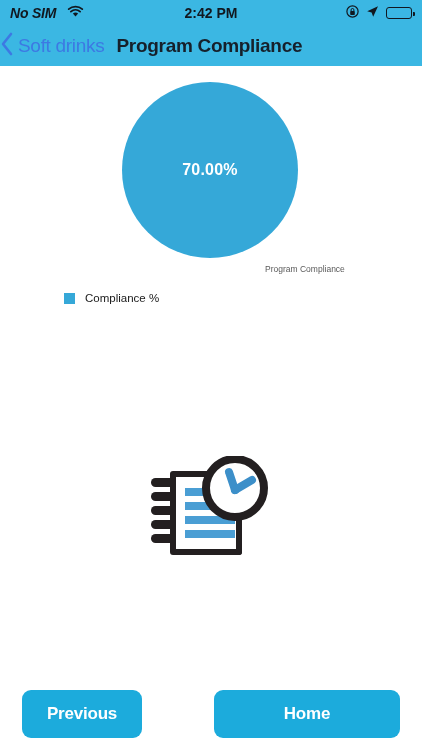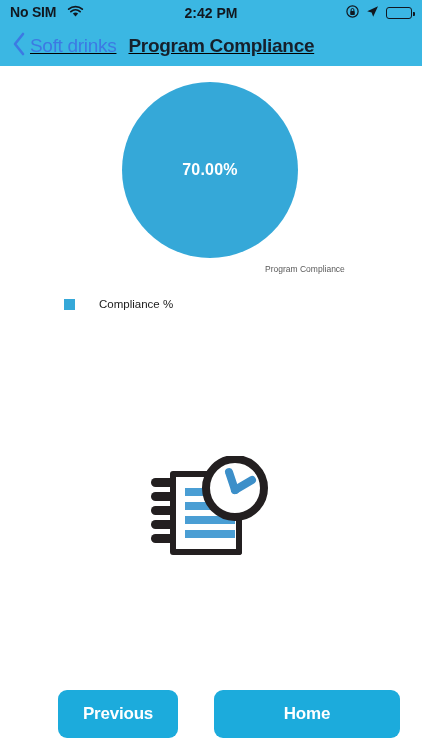--- a/index.html
+++ b/index.html
@@ -19,21 +19,21 @@
   
   .status-bar {
     height:26px;
     background:#3BB7E3;
     display:flex; align-items:center;
     padding:0 10px;
     flex:0 0 auto;
     position:relative;
   }
   .status-left {
-    display:flex; gap:11px;
+    display:flex; align-items:center; gap:11px;font-style:italic;
   }
   .status-carrier {
     font-size:14px; font-weight:bold; color:#111820;
     letter-spacing:-0.2px;
   }
   .wifi-icon { display:block; }
   .status-time {
     position:absolute; left:0; right:0; top:0; bottom:0;
     display:flex; align-items:center; justify-content:center;
     font-size:14px; font-weight:bold; color:#111820;
@@ -60,23 +60,22 @@
   .battery-fill {
     width:100%; height:100%;
     background:#111820; border-radius:1px;
   }
 
   
   .nav-bar {
     height:40px;
     background:#3BB7E3;
     display:flex; align-items:center;
-    padding:0 12px;
+    padding:0 0;
     flex:0 0 auto;
-    text-decoration:underline;
   }
   .back-button {
     display:flex; align-items:center; gap:4px;
     cursor:pointer;
   }
   .back-chevron { display:block; }
   .back-label {
     font-size:19px; color:#3D79E3;
     letter-spacing:-0.3px;
   }
@@ -113,22 +112,22 @@
     letter-spacing:0.2px;
   }
   .pie-caption {
     position:absolute;
     left:265px; top:182px;
     font-size:8.5px; color:#5A5A5A;
     white-space:nowrap;
   }
   .legend {
     position:absolute;
-    left:64px; top:216px;
-    display:flex; align-items:center; gap:24px;
+    left:64px; top:210px;
+    display:flex; align-items:center; gap:10px;
   }
   .legend-swatch {
     width:11px; height:11px;
     background:#35A8D8;
   }
   .legend-label {
     font-size:11.5px; color:#1A1A1A;
   }
 
   
@@ -138,21 +137,20 @@
     display:flex; justify-content:center;
   }
 
   
   .footer {
     flex:0 0 auto;
     height:72px;
     display:flex; align-items:center;
     padding:0 22px;
     gap:0;
-    margin-left:36px;
   }
   .btn {
     height:48px;
     background:#1CABDC;
     border:none; border-radius:9px;
     color:#ffffff;
     font-size:17px; font-weight:bold;
     font-family:"Liberation Sans", sans-serif;
     cursor:pointer;
     letter-spacing:-0.2px;

